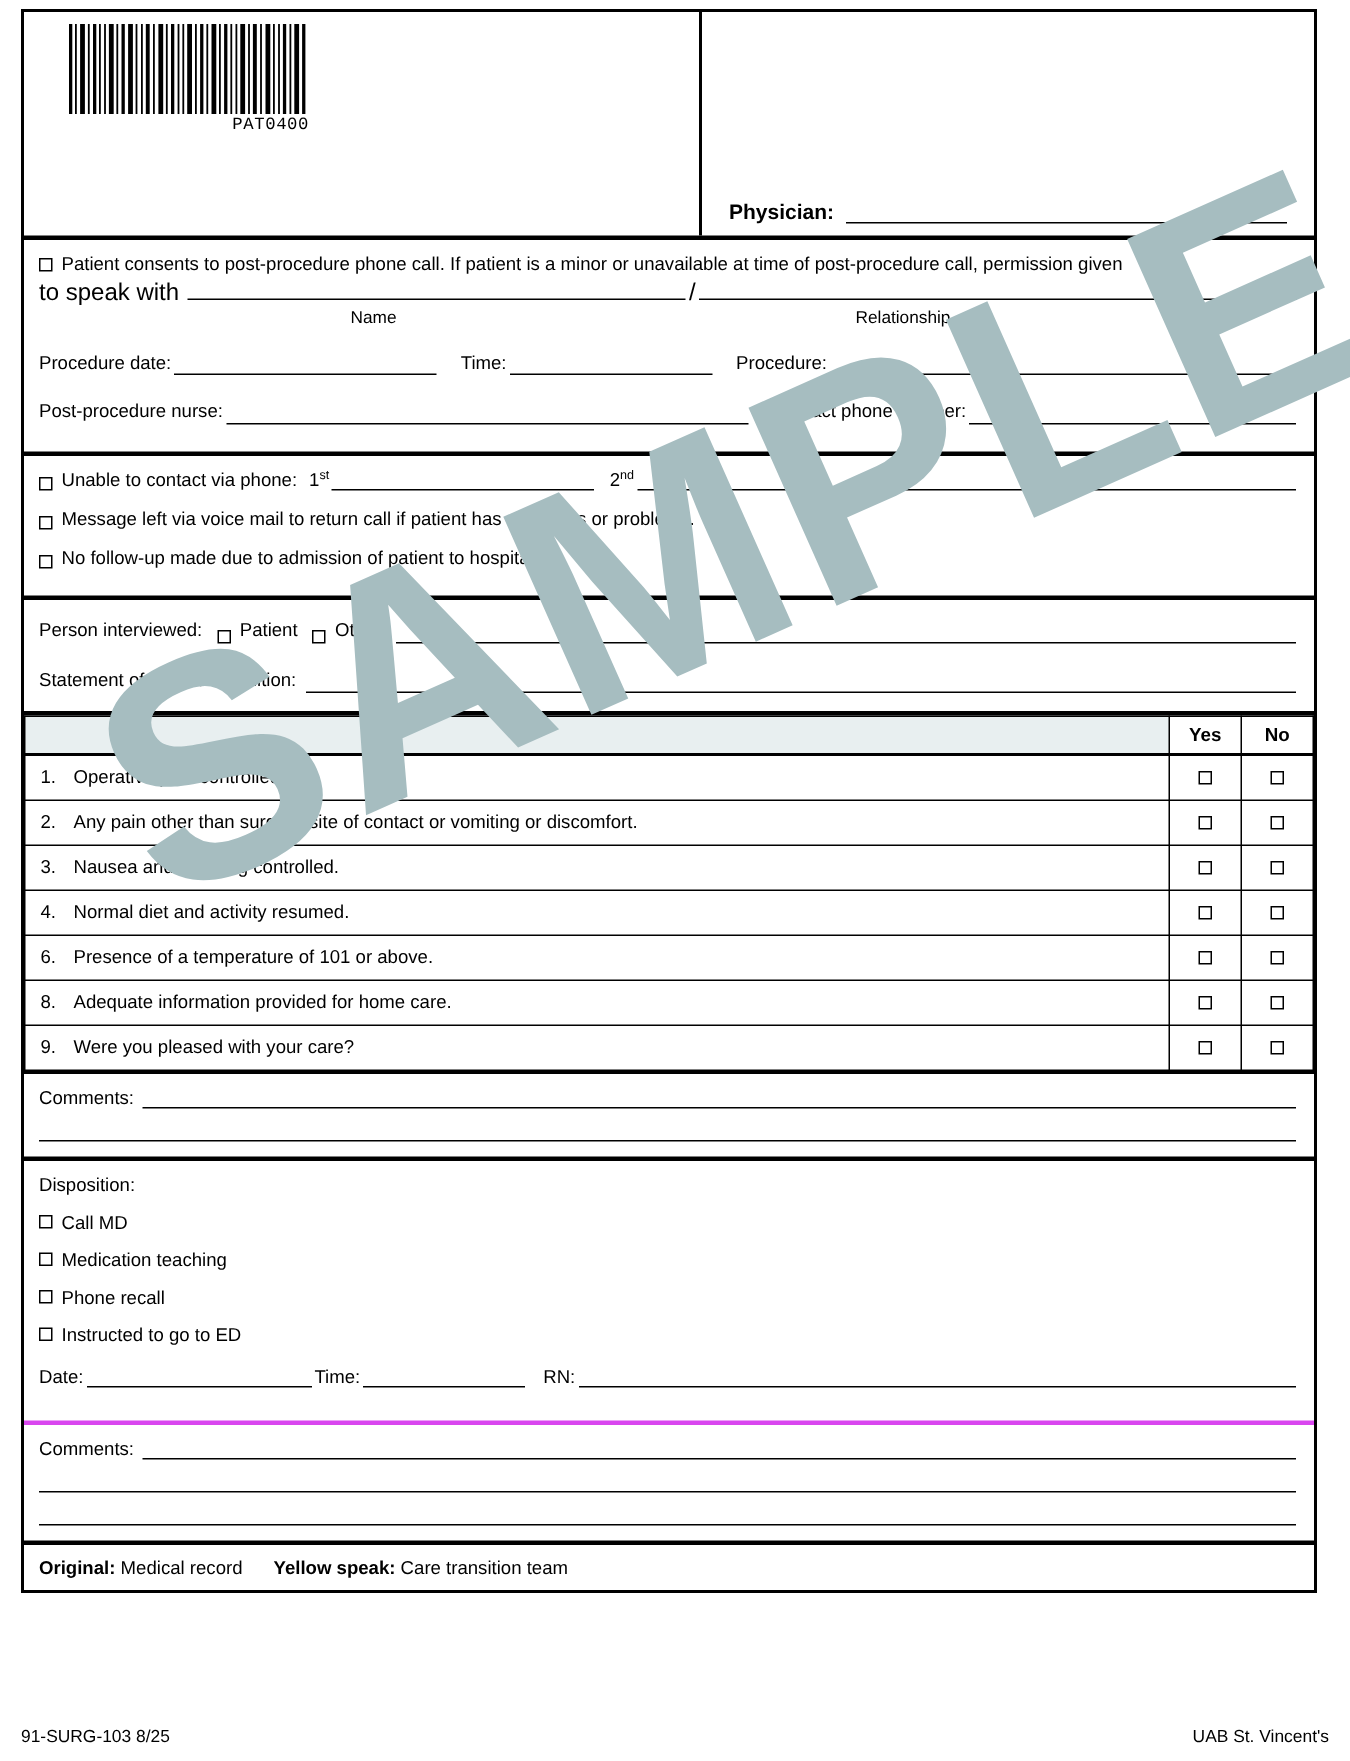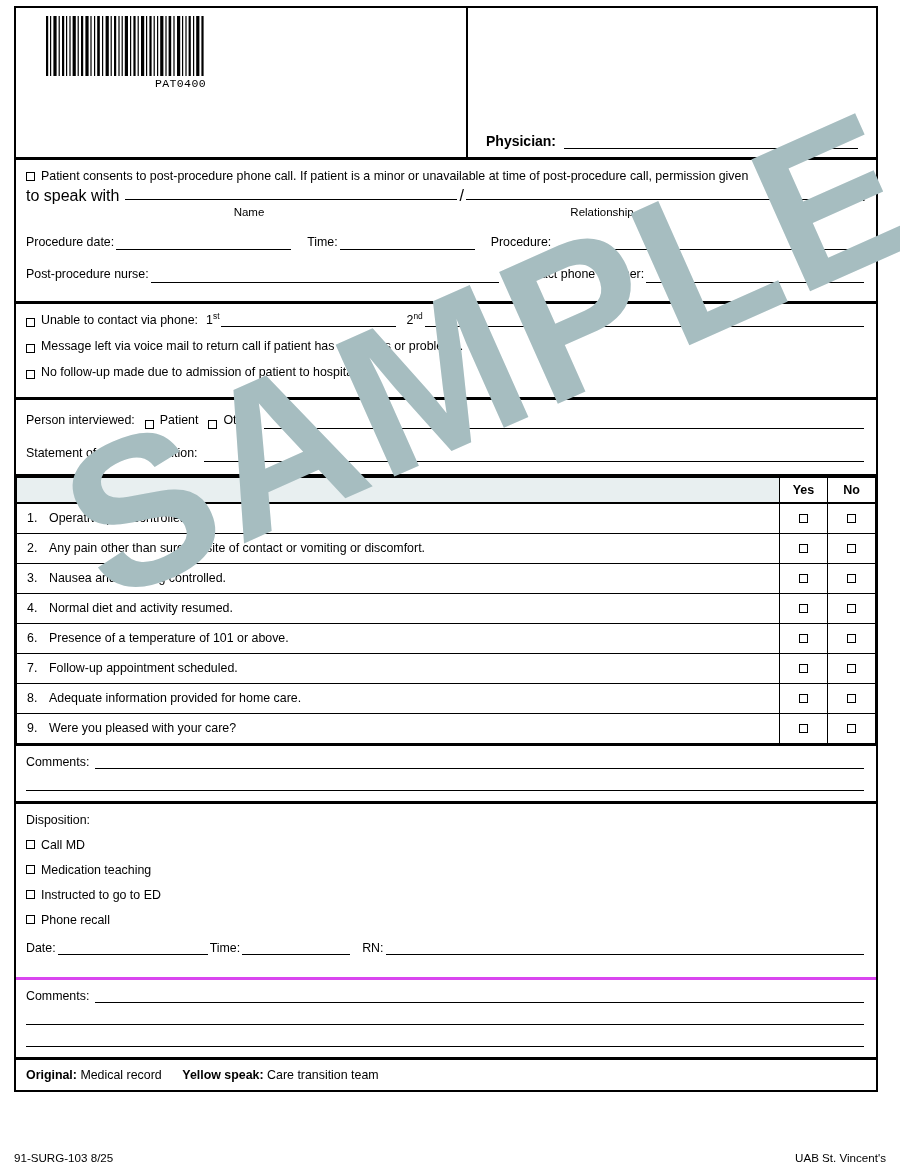--- a/index.html
+++ b/index.html
@@ -422,25 +422,20 @@
             <td class="qtext"><span class="qnum">4.</span><span>Normal diet and activity resumed.</span></td>
             <td class="qbox"><span class="cb" style="margin:0;"></span></td>
             <td class="qbox"><span class="cb" style="margin:0;"></span></td>
           </tr>
           <tr class="qrow">
             <td class="qtext"><span class="qnum">6.</span><span>Presence of a temperature of 101 or above.</span></td>
             <td class="qbox"><span class="cb" style="margin:0;"></span></td>
             <td class="qbox"><span class="cb" style="margin:0;"></span></td>
           </tr>
           <tr class="qrow">
-            <td class="qtext"><span class="qnum">7.</span><span>Follow-up appointment scheduled.</span></td>
-            <td class="qbox"><span class="cb" style="margin:0;"></span></td>
-            <td class="qbox"><span class="cb" style="margin:0;"></span></td>
-          </tr>
-          <tr class="qrow">
             <td class="qtext"><span class="qnum">8.</span><span>Adequate information provided for home care.</span></td>
             <td class="qbox"><span class="cb" style="margin:0;"></span></td>
             <td class="qbox"><span class="cb" style="margin:0;"></span></td>
           </tr>
           <tr class="qrow">
             <td class="qtext"><span class="qnum">9.</span><span>Were you pleased with your care?</span></td>
             <td class="qbox"><span class="cb" style="margin:0;"></span></td>
             <td class="qbox"><span class="cb" style="margin:0;"></span></td>
           </tr>
         </tbody>
@@ -461,25 +456,25 @@
       <div class="disp-item">
         <span class="cb"></span>
         <span>Call MD</span>
       </div>
       <div class="disp-item">
         <span class="cb"></span>
         <span>Medication teaching</span>
       </div>
       <div class="disp-item">
         <span class="cb"></span>
+        <span>Phone recall</span>
+      </div>
+      <div class="disp-item">
+        <span class="cb"></span>
         <span>Instructed to go to ED</span>
-      </div>
-      <div class="disp-item">
-        <span class="cb"></span>
-        <span>Phone recall</span>
       </div>
 
       <div class="disp-date">
         <span>Date:</span>
         <span class="rule" style="flex:0 0 150px;"></span>
         <span>Time:</span>
         <span class="rule" style="flex:0 0 108px;"></span>
         <span style="margin-left:10px;">RN:</span>
         <span class="rule" style="flex:1;"></span>
       </div>

